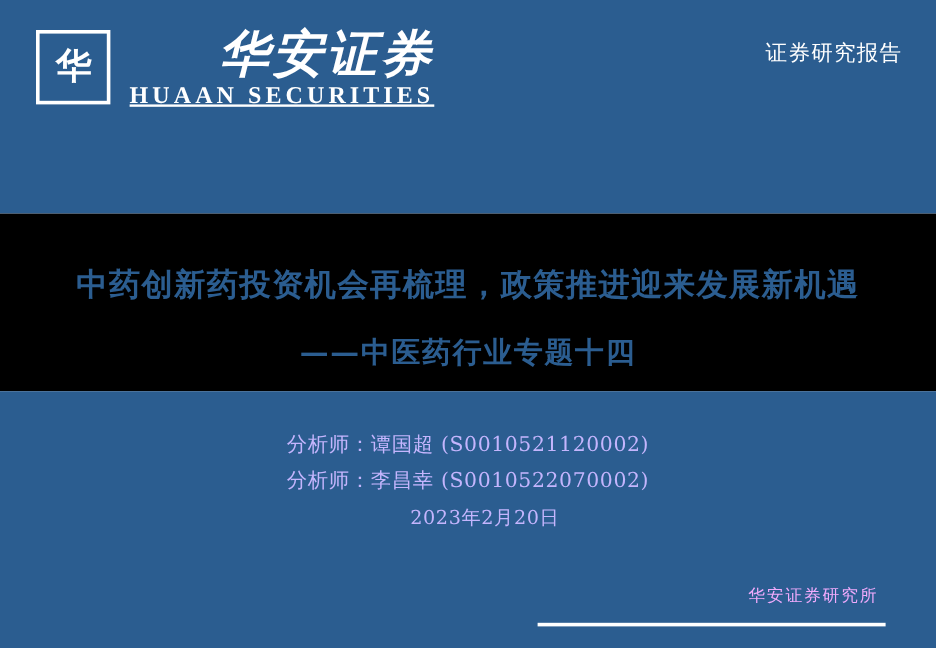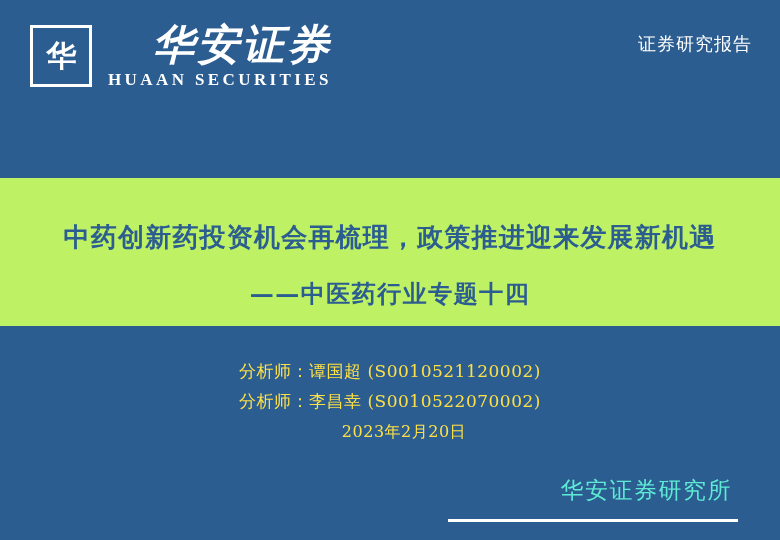--- a/index.html
+++ b/index.html
@@ -66,45 +66,46 @@
     font-family: "DejaVu Serif", serif;
     font-size: 42px;
     line-height: 46px;
     font-weight: bold;
     letter-spacing: 3px;
     font-style: italic;
     text-align: right;
   }
   .logo-en {
     font-family: "Liberation Serif", serif;
-    font-size: 17px;
+    font-size: 20px;
     line-height: 20px;
     letter-spacing: 3.4px;
     font-weight: bold;
     text-align: center;
     margin-top: 2px;
+    text-decoration: underline;
   }
   .report-kicker {
     position: absolute;
     right: 28px;
     top: 32px;
     color: #ffffff;
     font-family: "DejaVu Serif", serif;
     font-size: 18px;
     letter-spacing: 1px;
   }
 
   
   .title-area {
     position: absolute;
     left: 0;
     top: 178px;
     width: 780px;
     height: 148px;
-    background: #bef264;
+    background: #000000;
   }
   .doc-title {
     position: absolute;
     left: 0;
     right: 0;
     top: 42px;
     text-align: center;
     color: #2b5d90;
     font-family: "DejaVu Serif", serif;
     font-size: 26px;
@@ -134,42 +135,42 @@
     width: 780px;
     height: 214px;
     background: #2b5d90;
   }
   .credits {
     position: absolute;
     left: 0;
     right: 0;
     top: 30px;
     text-align: center;
-    color: #fde047;
+    color: #c4b5fd;
   }
   .credit-line {
     font-family: "DejaVu Serif", serif;
     font-size: 17px;
     line-height: 30px;
     letter-spacing: 0.5px;
   }
   .date-line {
     font-family: "DejaVu Serif", serif;
     font-size: 16px;
     line-height: 32px;
     letter-spacing: 0.5px;
     margin-left: 28px;
   }
   .institute {
     position: absolute;
     right: 48px;
     bottom: 34px;
-    color: #5eead4;
-    font-family: "DejaVu Serif", serif;
-    font-size: 23px;
+    color: #f0abfc;
+    font-family: "DejaVu Serif", serif;
+    font-size: 14px;
     letter-spacing: 1.5px;
   }
   .rule-bottom {
     position: absolute;
     right: 42px;
     bottom: 18px;
     width: 290px;
     height: 3px;
     background: #ffffff;
   }

